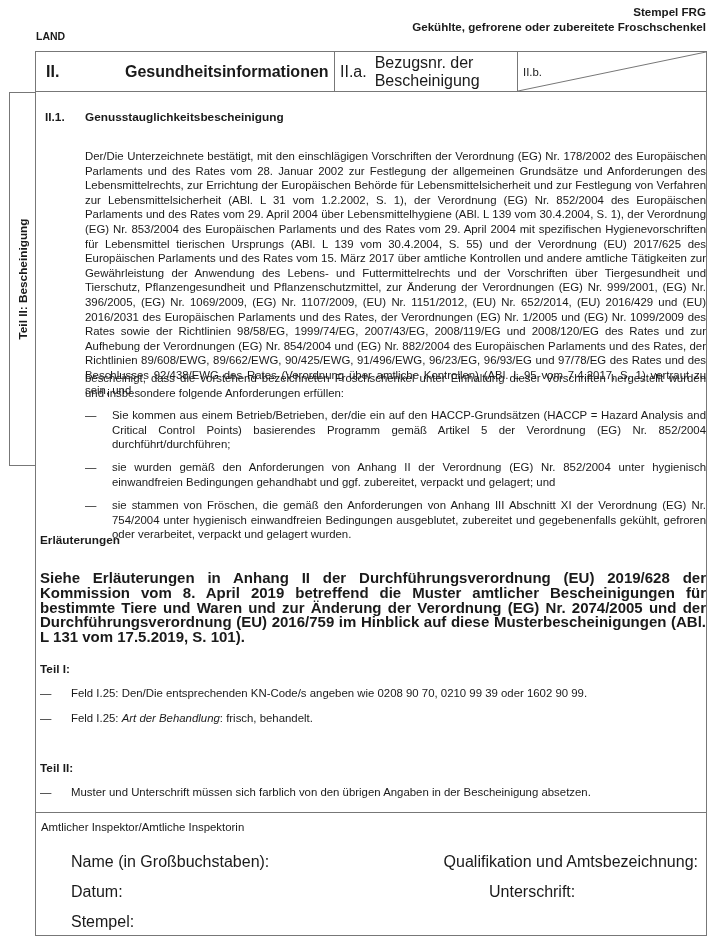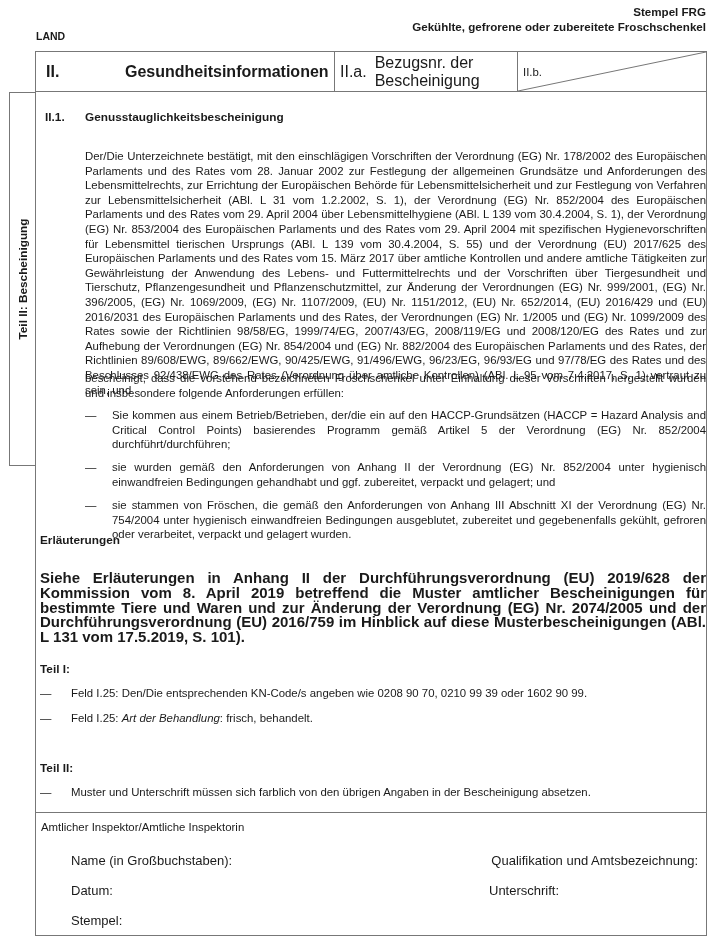--- a/index.html
+++ b/index.html
@@ -73,21 +73,21 @@
   .note .dash { width: 31px; flex: none; }
   .n1 { top: 687px; }
   .n2 { top: 712px; }
   .n3 { top: 786px; }
 
   .sig-box {
     position: absolute; left: 35px; top: 812px; width: 672px; height: 124px;
     border: 1px solid #777; box-sizing: border-box;
   }
   .sig-title { position: absolute; left: 5px; top: 8px; font-size: 11.4px; }
-  .sig-field { position: absolute; font-size: 13px; }
+  .sig-field { position: absolute; font-size: 16px; }
   .sf-name { left: 35px; top: 40px; }
   .sf-qual { right: 8px; top: 40px; }
   .sf-date { left: 35px; top: 70px; text-align: center; }
   .sf-sign { left: 453px; top: 70px; }
   .sf-stamp { left: 35px; top: 100px; }
 </style>
 </head>
 <body>
 
 <div class="hdr-right">

